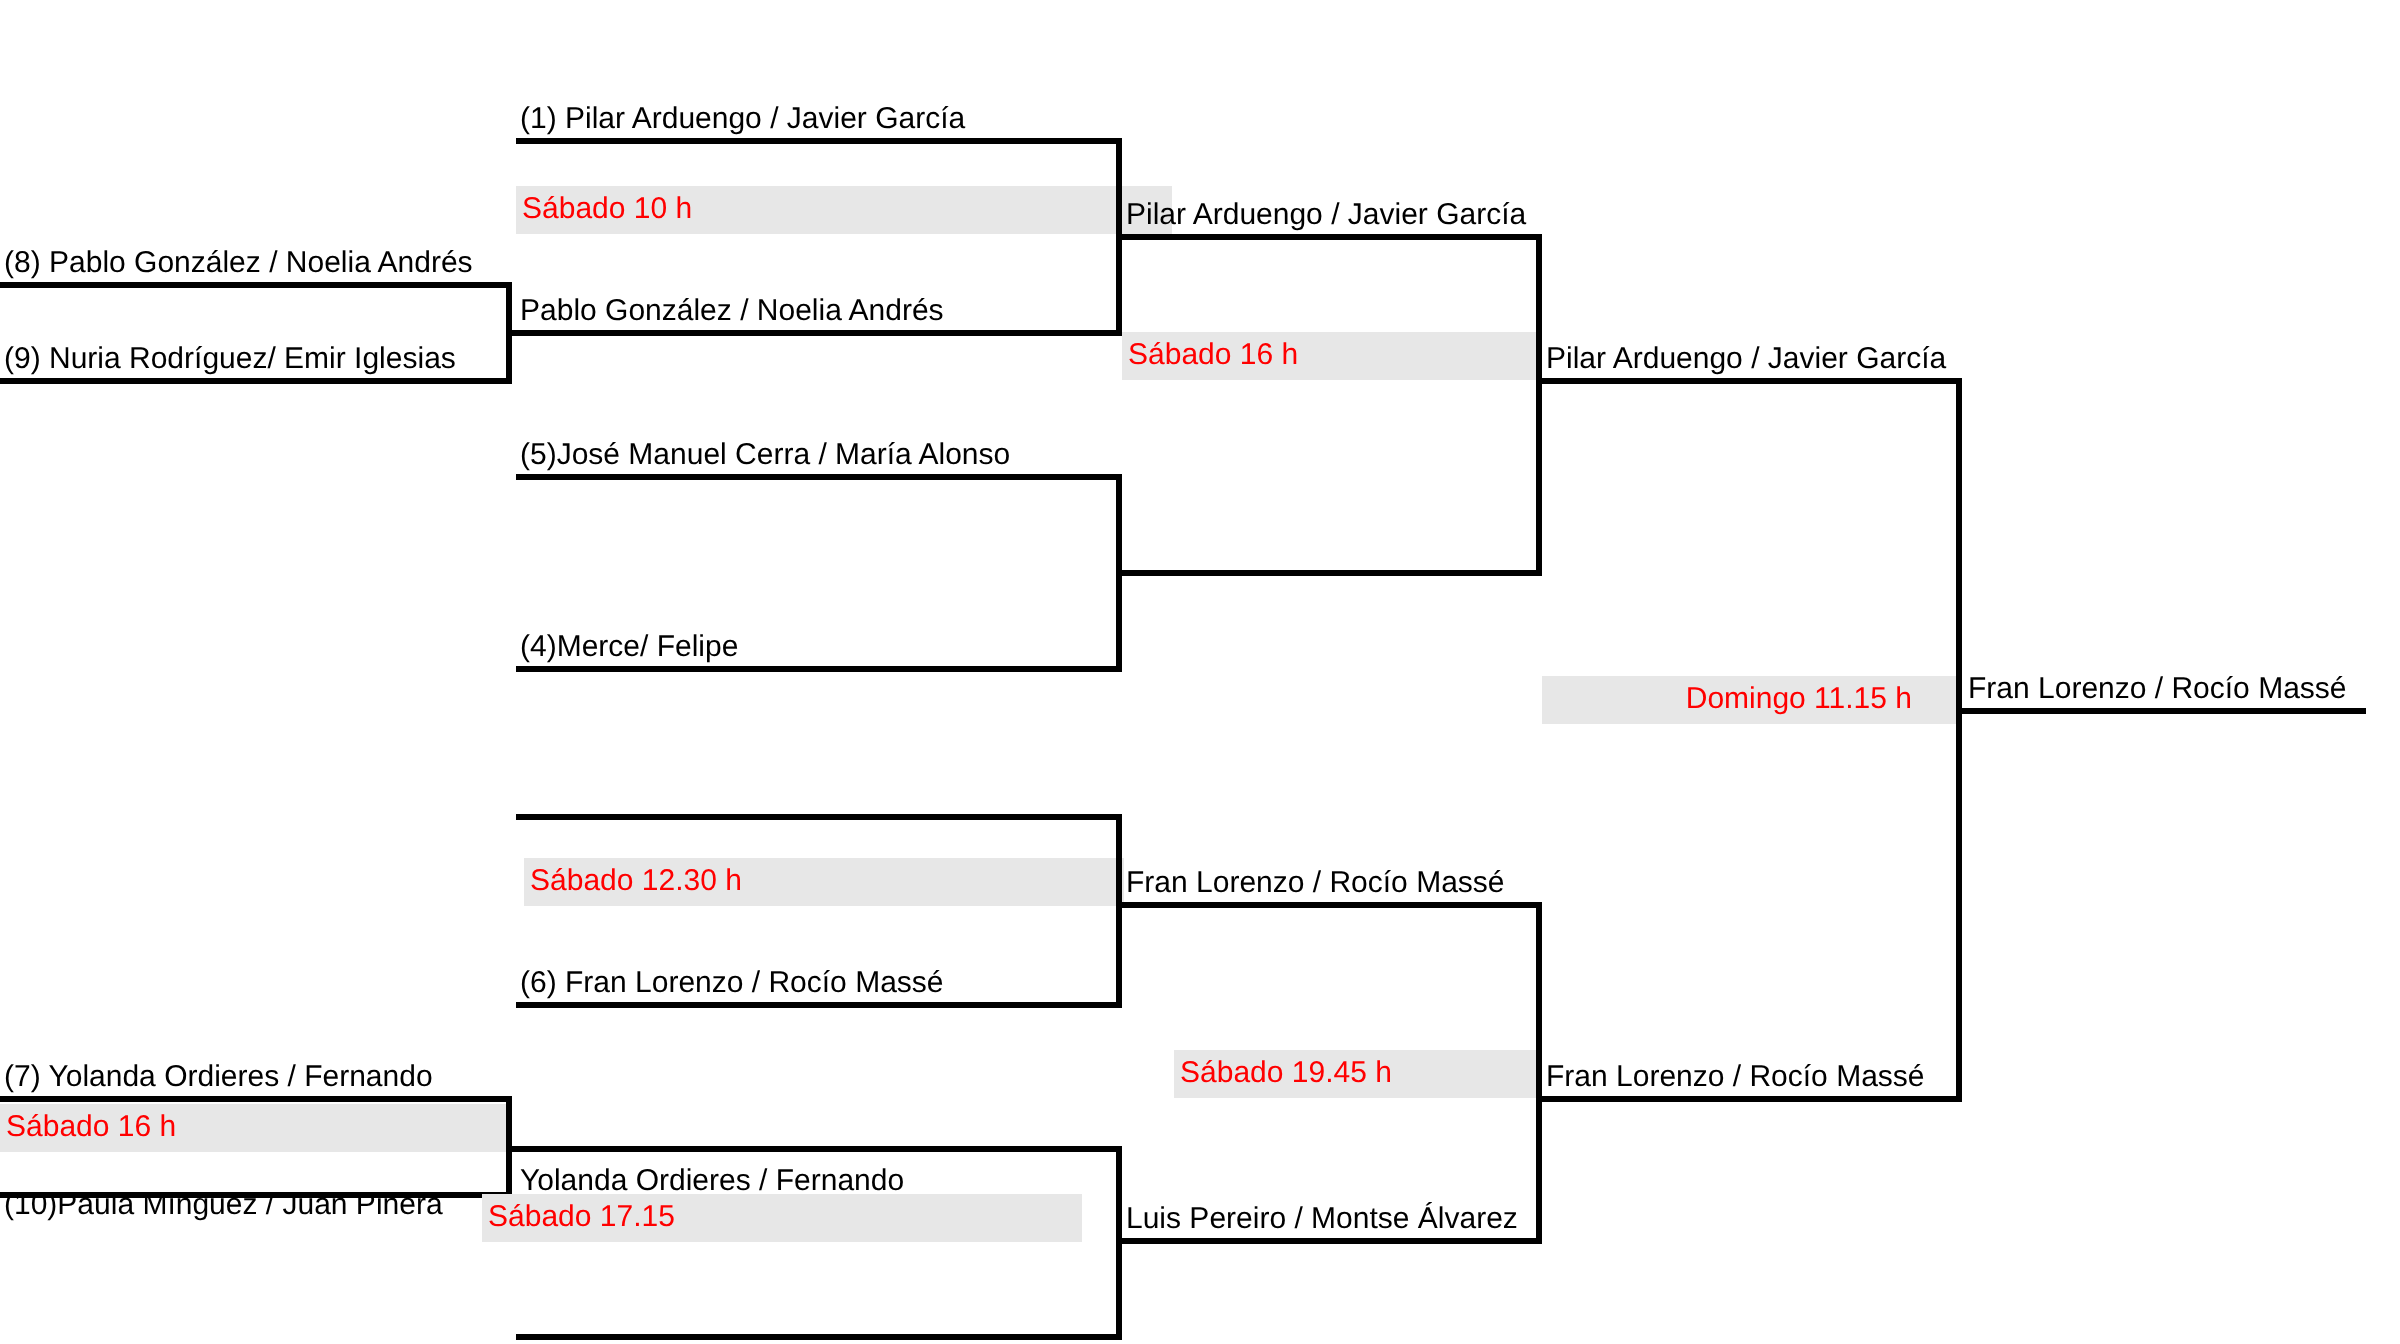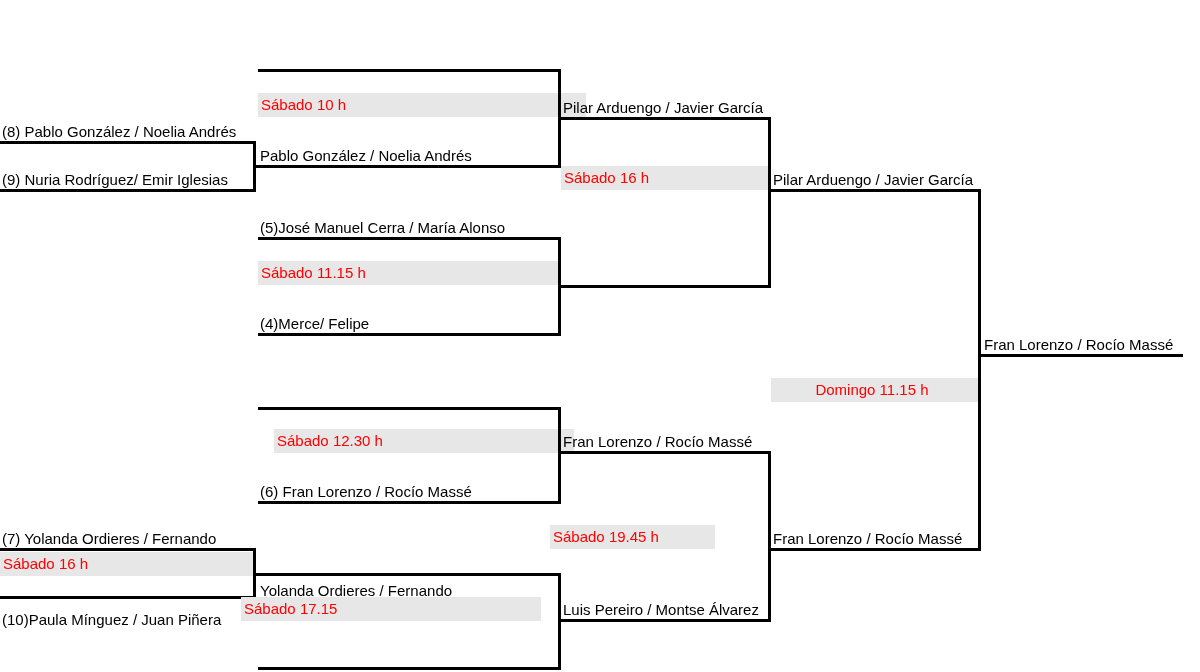--- a/index.html
+++ b/index.html
@@ -30,81 +30,81 @@
   .sched {
     position: absolute;
     height: 24px;
     line-height: 24px;
     white-space: nowrap;
     background: var(--schedule-bg, #E7E7E7);
     color: var(--schedule-text, #FF0000);
     padding-left: 3px;
     box-sizing: border-box;
   }
-  .sched.right { text-align: center; padding-right: 5px; padding-left: 0; margin-top: 40px; }
+  .sched.right { text-align: right; padding-right: 22px; padding-left: 0; }
   .hl { position: absolute; height: 3px; background: var(--line, #000000); }
   .vl { position: absolute; width: 3px; background: var(--line, #000000); }
 </style>
 </head>
 <body>
 
 <div class="page">
 
 
   <div class="lbl" style="left:2px;top:123px">(8) Pablo González / Noelia Andrés</div>
   <div class="lbl" style="left:2px;top:171px">(9) Nuria Rodríguez/ Emir Iglesias</div>
   <div class="hl" style="left:0;top:141px;width:256px"></div>
   <div class="hl" style="left:0;top:189px;width:256px"></div>
   <div class="vl" style="left:253px;top:141px;height:51px"></div>
 
   <div class="lbl" style="left:2px;top:530px">(7) Yolanda Ordieres / Fernando</div>
   <div class="sched" style="left:0;top:552px;width:253px">Sábado 16 h</div>
-  <div class="lbl" style="left:2px;top:611px">(10)Paula Mínguez / Juan Piñera</div>
+  <div class="lbl" style="left:2px;top:594px">(10)Paula Mínguez / Juan Piñera</div>
   <div class="hl" style="left:0;top:548px;width:256px"></div>
   <div class="hl" style="left:0;top:596px;width:256px"></div>
   <div class="vl" style="left:253px;top:548px;height:51px"></div>
 
+  <div class="lbl" style="left:260px;top:51px">(1) Pilar Arduengo / Javier García</div>
   <div class="sched" style="left:258px;top:93px;width:328px">Sábado 10 h</div>
   <div class="lbl" style="left:260px;top:147px">Pablo González / Noelia Andrés</div>
   <div class="hl" style="left:258px;top:69px;width:303px"></div>
   <div class="hl" style="left:253px;top:165px;width:308px"></div>
   <div class="vl" style="left:558px;top:69px;height:99px"></div>
   <div class="lbl" style="left:563px;top:99px">Pilar Arduengo / Javier García</div>
   <div class="hl" style="left:558px;top:117px;width:213px"></div>
 
   <div class="lbl" style="left:260px;top:219px">(5)José Manuel Cerra / María Alonso</div>
-  <div class="sched" style="left:258px;top:261px;width:300px">Sábado 11.15 h</div>
   <div class="lbl" style="left:260px;top:315px">(4)Merce/ Felipe</div>
   <div class="hl" style="left:258px;top:237px;width:303px"></div>
   <div class="hl" style="left:258px;top:333px;width:303px"></div>
   <div class="vl" style="left:558px;top:237px;height:99px"></div>
   <div class="hl" style="left:558px;top:285px;width:213px"></div>
 
-  <div class="sched" style="left:274px;top:429px;width:300px">Sábado 12.30 h</div>
+  <div class="sched" style="left:262px;top:429px;width:300px">Sábado 12.30 h</div>
   <div class="lbl" style="left:260px;top:483px">(6) Fran Lorenzo / Rocío Massé</div>
   <div class="hl" style="left:258px;top:407px;width:303px"></div>
   <div class="hl" style="left:258px;top:501px;width:303px"></div>
   <div class="vl" style="left:558px;top:407px;height:97px"></div>
   <div class="lbl" style="left:563px;top:433px">Fran Lorenzo / Rocío Massé</div>
   <div class="hl" style="left:558px;top:451px;width:213px"></div>
 
   <div class="lbl" style="left:260px;top:582px">Yolanda Ordieres / Fernando</div>
   <div class="sched" style="left:241px;top:597px;width:300px">Sábado 17.15</div>
   <div class="hl" style="left:253px;top:573px;width:308px"></div>
   <div class="hl" style="left:258px;top:667px;width:303px"></div>
   <div class="vl" style="left:558px;top:573px;height:97px"></div>
   <div class="lbl" style="left:563px;top:601px">Luis Pereiro / Montse Álvarez</div>
   <div class="hl" style="left:558px;top:619px;width:213px"></div>
 
   <div class="sched" style="left:561px;top:166px;width:207px">Sábado 16 h</div>
   <div class="vl" style="left:768px;top:117px;height:171px"></div>
   <div class="lbl" style="left:773px;top:171px">Pilar Arduengo / Javier García</div>
   <div class="hl" style="left:768px;top:189px;width:213px"></div>
 
-  <div class="sched" style="left:550px;top:525px;width:165px">Sábado 19.45 h</div>
+  <div class="sched" style="left:587px;top:525px;width:183px">Sábado 19.45 h</div>
   <div class="vl" style="left:768px;top:451px;height:171px"></div>
   <div class="lbl" style="left:773px;top:530px">Fran Lorenzo / Rocío Massé</div>
   <div class="hl" style="left:768px;top:548px;width:213px"></div>
 
   <div class="sched right" style="left:771px;top:338px;width:207px">Domingo 11.15 h</div>
   <div class="vl" style="left:978px;top:189px;height:362px"></div>
   <div class="lbl" style="left:984px;top:336px">Fran Lorenzo / Rocío Massé</div>
   <div class="hl" style="left:978px;top:354px;width:205px"></div>
 
 </div>

